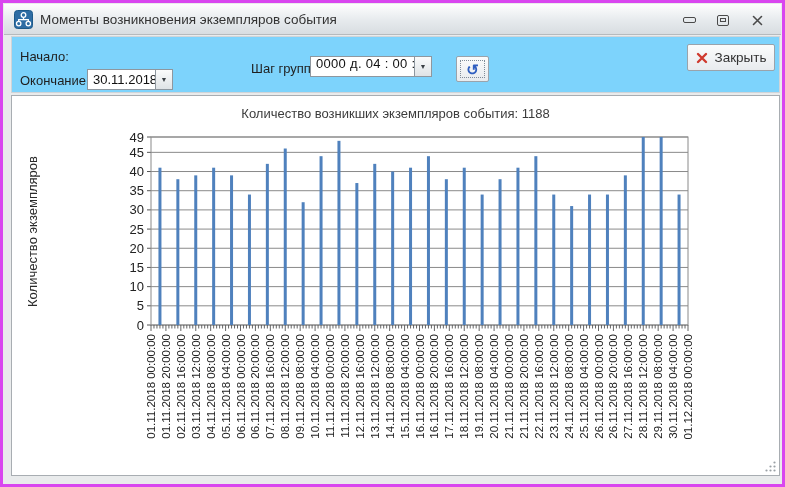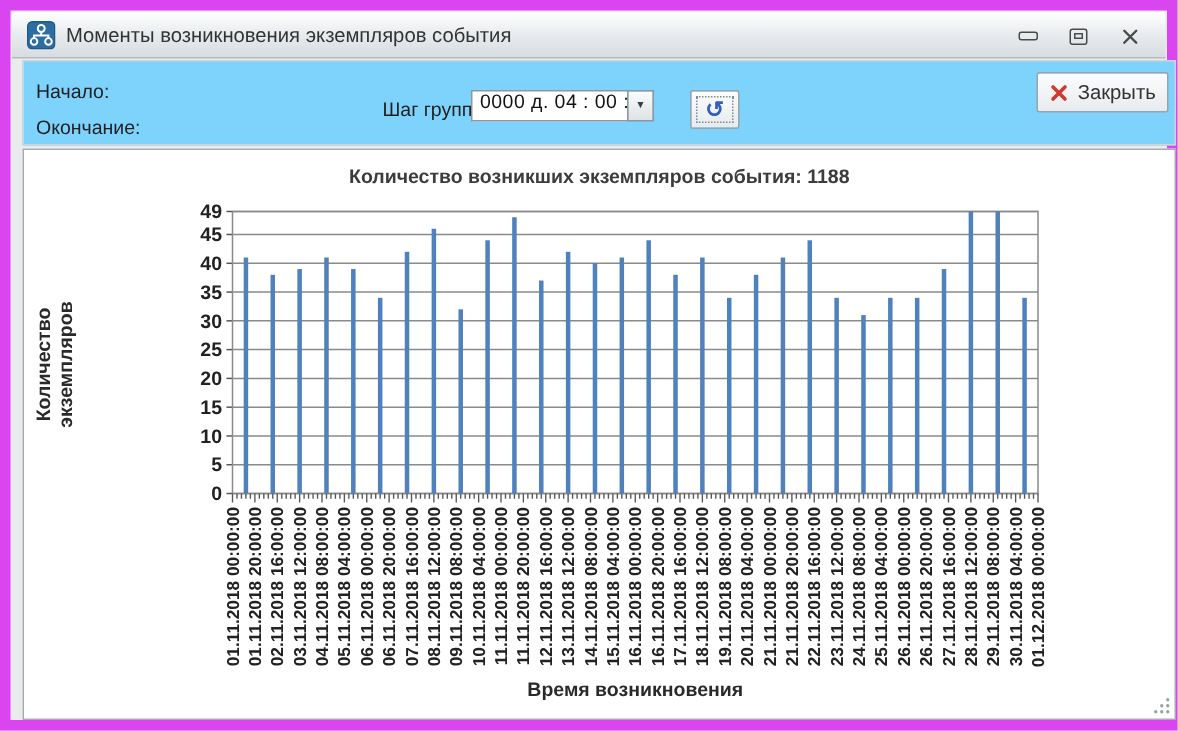--- a/index.html
+++ b/index.html
@@ -1,19 +1,19 @@
 <!DOCTYPE html>
 <html><head>
 <meta charset="utf-8">
 <style>
   * { margin:0; padding:0; box-sizing:border-box; }
   html,body { width:785px; height:487px; overflow:hidden; background:#c9ced2;
               font-family:"Liberation Sans", sans-serif; }
   .window { position:absolute; left:0; top:0; width:785px; height:487px;
-            border:7px solid #d946ef; background:#e9ebec; }
+            border:3px solid #d946ef; background:#e9ebec; }
   
   .titlebar { position:absolute; left:1px; top:1px; right:1px; height:31px;
               background:linear-gradient(#fefefe,#e6eaed 55%,#d8dde1);
               border-bottom:1px solid #b6babd; }
   .app-icon { position:absolute; left:10px; top:6px; width:19px; height:19px; }
   .title-text { position:absolute; left:36px; top:8px; font-size:13.5px; color:#333; }
   .winbtns { position:absolute; right:14px; top:9px; display:flex; gap:14px; }
   .winbtn { width:20px; height:14px; display:flex; align-items:center; justify-content:center; cursor:default; }
   .glyph-min { width:13px; height:6px; border:1px solid #4a4a4a; border-radius:2px; }
   .glyph-max-outer { width:12px; height:11px; border:1px solid #4a4a4a; border-radius:2px;
@@ -33,21 +33,21 @@
   .tool-btn { position:absolute; background:linear-gradient(#fbfcfc,#e8ebee);
               border:1px solid #9aa3ab; border-radius:2px;
               display:flex; align-items:center; justify-content:center; }
   .refresh-btn { left:444px; top:19px; width:33px; height:26px; }
   .refresh-inner { width:25px; height:18px; border:1px dotted #7d8max08; border:1px dotted #7f8c98;
                    display:flex; align-items:center; justify-content:center;
                    font-size:15px; font-weight:bold; color:#2f5fc0; line-height:1; }
   .close-btn { left:675px; top:7px; width:88px; height:27px; gap:7px; font-size:13.5px; color:#333; }
   
   .panel { position:absolute; left:8px; top:92px; width:769px; height:381px;
-           background:#fff; border:1px solid #a8adb2;font-weight:bold; }
+           background:#fff; border:1px solid #a8adb2; }
   .panel-content { position:absolute; left:0; top:0; width:767px; height:379px; }
   .chart-title { position:absolute; left:0; top:10px; width:100%; text-align:center;
                  font-size:13px; color:#3c3c3c; }
   .y-title { position:absolute; left:-60px; top:128px; width:160px; text-align:center;
              transform:rotate(-90deg); font-size:13px; color:#2a2a2a; }
   .x-title { position:absolute; left:139px; top:352px; width:537px; text-align:center;
              font-size:13px; color:#2a2a2a; }
   svg.plot { position:absolute; left:0; top:0; }
   .grip { position:absolute; right:2px; bottom:2px; }
 </style>
@@ -80,20 +80,24 @@
         <svg width="11" height="11" viewBox="0 0 11 11">
           <path d="M1.5 1.5 L9.5 9.5 M9.5 1.5 L1.5 9.5" stroke="#4a4a4a" stroke-width="1.6" stroke-linecap="round"></path>
         </svg>
       </div>
     </div>
   </div>
 
   <div class="toolbar">
     <span class="lbl" style="left:8px; top:12px;">Начало:</span>
     <span class="lbl" style="left:8px; top:36px;">Окончание:</span>
+    <div class="combo" style="left:75px; top:32px;">
+      <div class="combo-field" style="width:68px;">30.11.2018</div>
+      <div class="combo-arrow">▼</div>
+    </div>
 
     <span class="lbl" style="left:239px; top:24px;">Шаг группировки:</span>
     <div class="combo" style="left:298px; top:19px;">
       <div class="combo-field clipped" style="width:104px;">
         <span>0000 д.  04 : 00 : 0</span>
       </div>
       <div class="combo-arrow">▼</div>
     </div>
 
     <div class="tool-btn refresh-btn">
@@ -105,21 +109,20 @@
         <path d="M2 2 L10 10 M10 2 L2 10" stroke="#cf3a2e" stroke-width="2.4" stroke-linecap="round"></path>
       </svg>
       <span>Закрыть</span>
     </div>
   </div>
 
   <div class="panel">
     <div class="panel-content">
       <div class="chart-title">Количество возникших экземпляров события: 1188</div>
       <div class="y-title">Количество экземпляров</div>
-      <div class="x-title">Время возникновения</div>
       <svg id="chart-svg" class="plot" width="767" height="379">
           <line x1="139" y1="229" x2="676" y2="229" stroke="#8a8a8a" stroke-width="1"></line>
           <line x1="135" y1="229" x2="139" y2="229" stroke="#555" stroke-width="1"></line>
           <text x="132" y="233.5" text-anchor="end" font-size="13" fill="#222" font-family="&quot;Liberation Sans&quot;,sans-serif">0</text>
           <line x1="139" y1="209.81632653061223" x2="676" y2="209.81632653061223" stroke="#8a8a8a" stroke-width="1"></line>
           <line x1="135" y1="209.81632653061223" x2="139" y2="209.81632653061223" stroke="#555" stroke-width="1"></line>
           <text x="132" y="214.31632653061223" text-anchor="end" font-size="13" fill="#222" font-family="&quot;Liberation Sans&quot;,sans-serif">5</text>
           <line x1="139" y1="190.6326530612245" x2="676" y2="190.6326530612245" stroke="#8a8a8a" stroke-width="1"></line>
           <line x1="135" y1="190.6326530612245" x2="139" y2="190.6326530612245" stroke="#555" stroke-width="1"></line>
           <text x="132" y="195.1326530612245" text-anchor="end" font-size="13" fill="#222" font-family="&quot;Liberation Sans&quot;,sans-serif">10</text>

